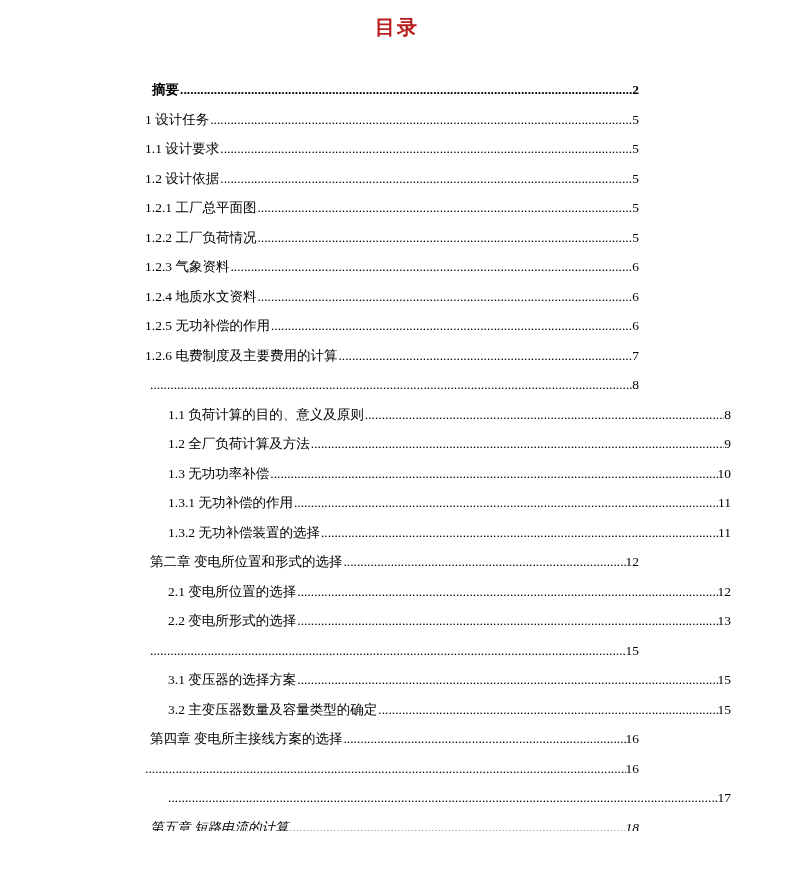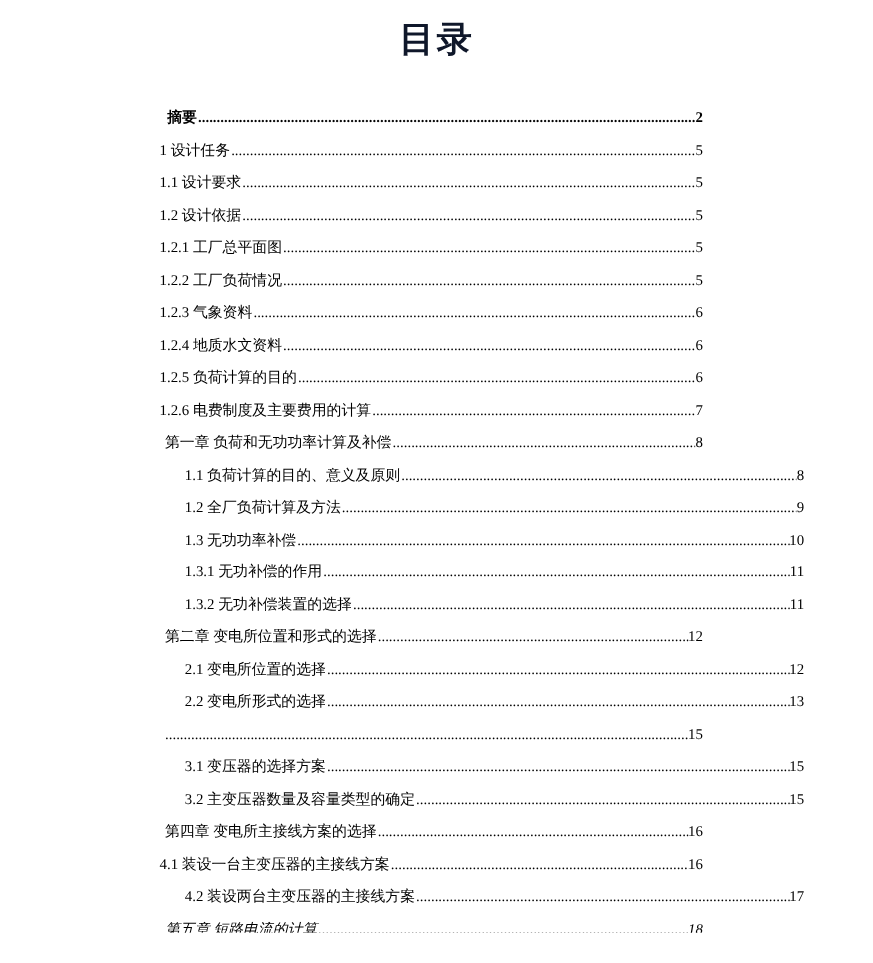--- a/index.html
+++ b/index.html
@@ -18,26 +18,26 @@
     position: relative;
     width: 794px;
     height: 875px;
     box-sizing: border-box;
     padding: 0;
   }
   .doc-title {
     text-align: center;
     font-family: "Liberation Sans", "DejaVu Sans", sans-serif;
     font-weight: bold;
-    font-size: 32px;
+    font-size: 20px;
     letter-spacing: 2px;
     margin: 0;
     padding-top: 14px;
     padding-bottom: 0;
-    color: #0f172a;
+    color: #b91c1c;
   }
   .toc {
     margin: 0;
     padding: 0;
     list-style: none;
     padding-top: 42px;
   }
   .toc-entry {
     display: flex;
     align-items: baseline;
@@ -122,31 +122,30 @@
         <span class="label">1.2.3 气象资料</span>
         <span class="leader">........................................................................................................................................................................................................</span>
         <span class="page-num">6</span>
       </li>
       <li class="toc-entry lvl-3">
         <span class="label">1.2.4 地质水文资料</span>
         <span class="leader">........................................................................................................................................................................................................</span>
         <span class="page-num">6</span>
       </li>
       <li class="toc-entry lvl-3">
-        <span class="label">1.2.5 负荷计算的目的</span>
+        <span class="label">1.2.5 无功补偿的作用</span>
         <span class="leader">........................................................................................................................................................................................................</span>
         <span class="page-num">6</span>
       </li>
       <li class="toc-entry lvl-3">
         <span class="label">1.2.6 电费制度及主要费用的计算</span>
         <span class="leader">........................................................................................................................................................................................................</span>
         <span class="page-num">7</span>
       </li>
       <li class="toc-entry lvl-4">
-        <span class="label">第一章  负荷和无功功率计算及补偿</span>
         <span class="leader">........................................................................................................................................................................................................</span>
         <span class="page-num">8</span>
       </li>
       <li class="toc-entry lvl-0">
         <span class="label">1.1  负荷计算的目的、意义及原则</span>
         <span class="leader">........................................................................................................................................................................................................</span>
         <span class="page-num">8</span>
       </li>
       <li class="toc-entry lvl-0">
         <span class="label">1.2  全厂负荷计算及方法</span>
@@ -196,26 +195,24 @@
         <span class="label">3.2 主变压器数量及容量类型的确定</span>
         <span class="leader">........................................................................................................................................................................................................</span>
         <span class="page-num">15</span>
       </li>
       <li class="toc-entry lvl-4">
         <span class="label">第四章  变电所主接线方案的选择</span>
         <span class="leader">........................................................................................................................................................................................................</span>
         <span class="page-num">16</span>
       </li>
       <li class="toc-entry lvl-3">
-        <span class="label">4.1 装设一台主变压器的主接线方案</span>
         <span class="leader">........................................................................................................................................................................................................</span>
         <span class="page-num">16</span>
       </li>
       <li class="toc-entry lvl-0">
-        <span class="label">4.2 装设两台主变压器的主接线方案</span>
         <span class="leader">........................................................................................................................................................................................................</span>
         <span class="page-num">17</span>
       </li>
     </ul>
 
   <div class="partial-row">
     <div class="toc-entry lvl-4">
       <span class="label">第五章  短路电流的计算</span>
       <span class="leader">........................................................................................................................................................................................................</span>
       <span class="page-num">18</span>

